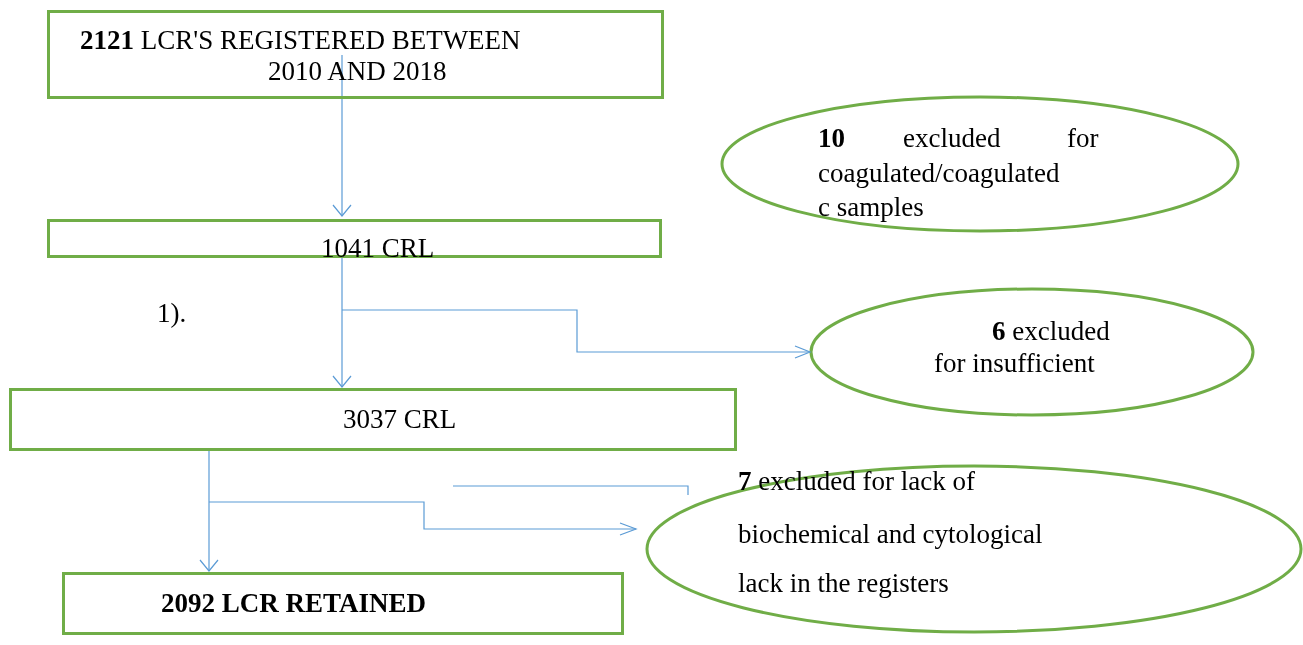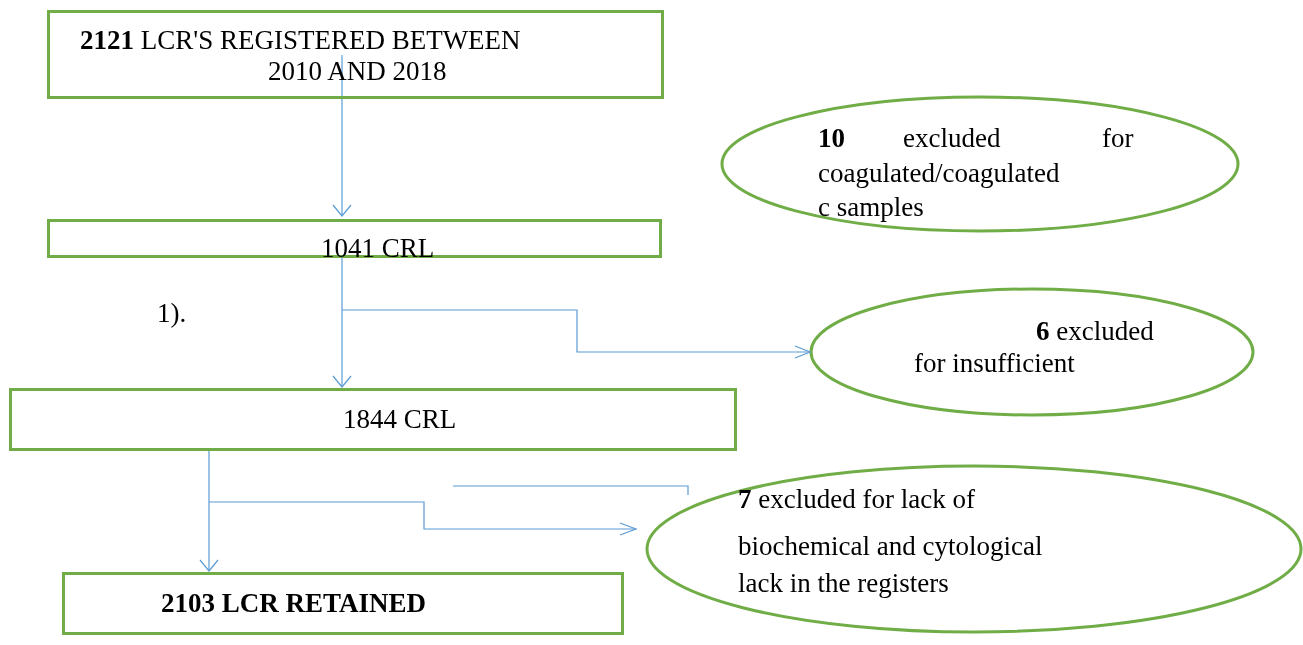--- a/index.html
+++ b/index.html
@@ -42,28 +42,28 @@
 <div class="box" style="left:9px; top:388px; width:728px; height:63px;"></div>
 <div class="box" style="left:62px; top:572px; width:562px; height:63px;"></div>
 
 <div class="t" style="left:80px; top:16px;margin-top:9px;"><span class="b">2121</span> <span>LCR'S REGISTERED BETWEEN</span></div>
 <div class="t" style="left:268px; top:56px;">2010 AND 2018</div>
 
 <div class="t" style="left:321px; top:233px;">1041 CRL</div>
 
 <div class="t" style="left:157px; top:298px;">1).</div>
 
-<div class="t" style="left:343px; top:404px;">1844 CRL</div>
+<div class="t" style="left:343px; top:404px;">3037 CRL</div>
 
-<div class="t b" style="left:161px; top:588px;">2103 LCR RETAINED</div>
+<div class="t b" style="left:161px; top:588px;">2092 LCR RETAINED</div>
 
 <div class="t" style="left:818px; top:123px;"><span class="b">10</span></div>
 <div class="t" style="left:903px; top:123px;">excluded</div>
-<div class="t" style="left:1102px; top:123px;">for</div>
+<div class="t" style="left:1067px; top:123px;">for</div>
 <div class="t" style="left:818px; top:158px;">coagulated/coagulated</div>
 <div class="t" style="left:818px; top:192px;font-family:Liberation Serif, serif;">c samples</div>
 
-<div class="t" style="left:1036px; top:316px;"><span class="b">6</span> <span>excluded</span></div>
-<div class="t" style="left:914px; top:348px;">for insufficient</div>
+<div class="t" style="left:992px; top:316px;"><span class="b">6</span> <span>excluded</span></div>
+<div class="t" style="left:934px; top:348px;">for insufficient</div>
 
-<div class="t" style="left:738px; top:484px;"><span class="b">7</span> <span>excluded for lack of</span></div>
-<div class="t" style="left:738px; top:531px;font-family:Liberation Serif, serif;">biochemical and cytological</div>
+<div class="t" style="left:738px; top:466px;"><span class="b">7</span> <span>excluded for lack of</span></div>
+<div class="t" style="left:738px; top:519px;font-family:Liberation Serif, serif;">biochemical and cytological</div>
 <div class="t" style="left:738px; top:568px;">lack in the registers</div>
 
 </body></html>

